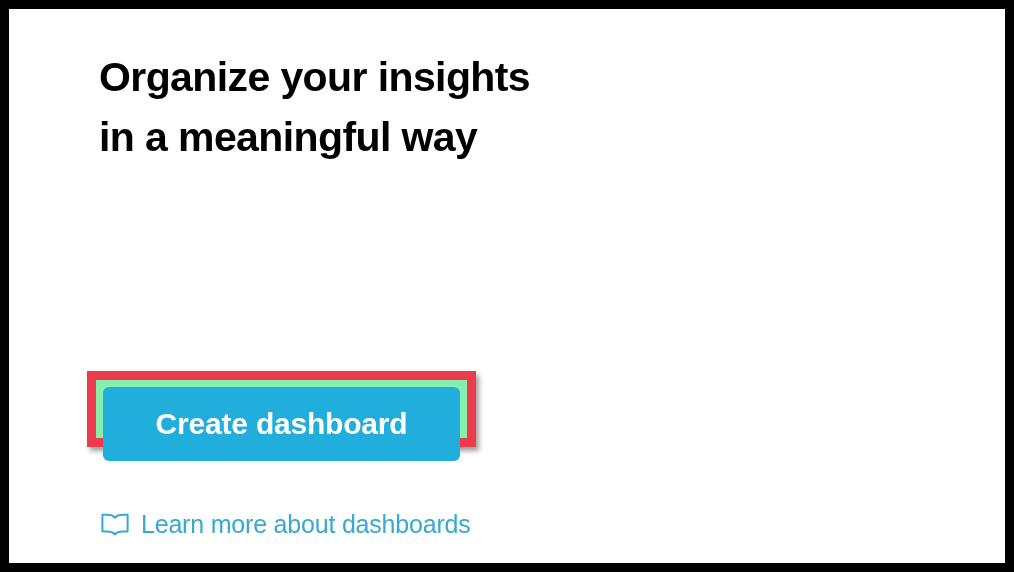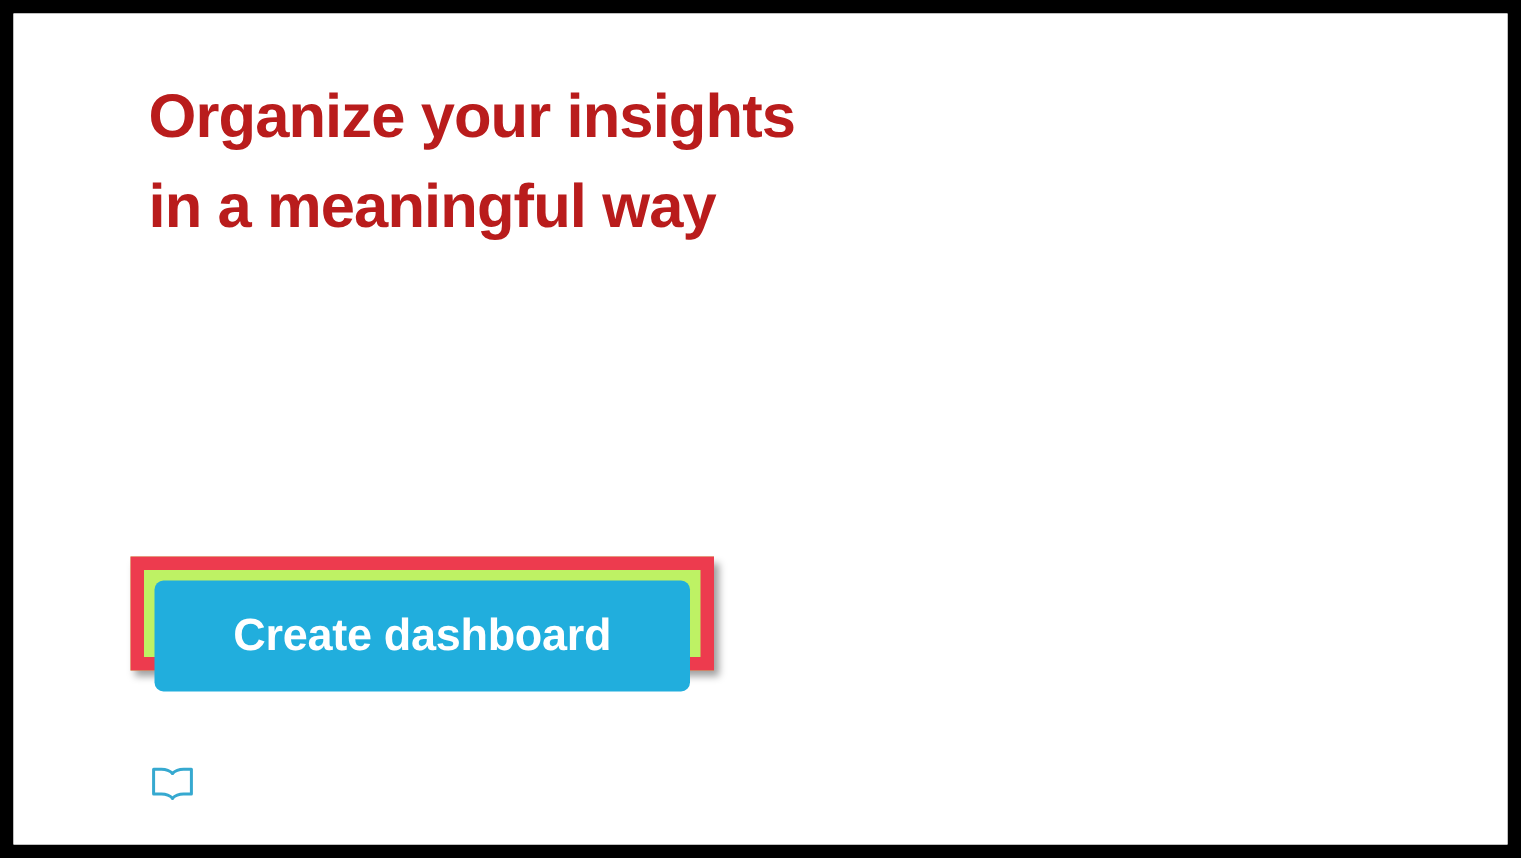--- a/index.html
+++ b/index.html
@@ -37,21 +37,21 @@
   #page-heading {
     position: absolute;
     left: 90px;
     top: 38px;
     margin: 0;
     font-family: "Liberation Sans", sans-serif;
     font-size: 41px;
     font-weight: bold;
     line-height: 60px;
     letter-spacing: -0.6px;
-    color: #b91c1c;
+    color: #000000;
     white-space: pre-line;
   }
 
   
   #body-paragraph {
     position: absolute;
     left: 90px;
     top: 198px;
     width: 905px;
     margin: 0;
@@ -65,21 +65,21 @@
 
   
   #button-highlight {
     position: absolute;
     left: 78px;
     top: 362px;
     width: 389px;
     height: 76px;
     box-sizing: border-box;
     border: 9px solid #ed3b4e;
-    background: #bef264;
+    background: #86efac;
     box-shadow: 3px 4px 5px rgba(0, 0, 0, 0.38);
   }
 
   
   #create-dashboard-button {
     position: absolute;
     left: 7px;
     top: 7px;
     width: 357px;
     height: 74px;
@@ -140,16 +140,17 @@
       <button id="create-dashboard-button">Create dashboard</button>
     </div>
 
     <a id="learn-more-link">
       <span class="book-icon">
         <svg width="30" height="26" viewBox="0 0 30 26" fill="none" xmlns="http://www.w3.org/2000/svg" aria-hidden="true">
           <path d="M15 6.6C13.2 4.7 10.6 3.8 7.6 3.8H2.4V20.4H7.6C10.6 20.4 13.2 21.3 15 23.2" stroke="#36a9d0" stroke-width="2" stroke-linecap="round" stroke-linejoin="round"></path>
           <path d="M15 6.6C16.8 4.7 19.4 3.8 22.4 3.8H27.6V20.4H22.4C19.4 20.4 16.8 21.3 15 23.2" stroke="#36a9d0" stroke-width="2" stroke-linecap="round" stroke-linejoin="round"></path>
         </svg>
       </span>
+      <span id="learn-more-label">Learn more about dashboards</span>
     </a>
 
   </div>
 </div>
 
 </body></html>

